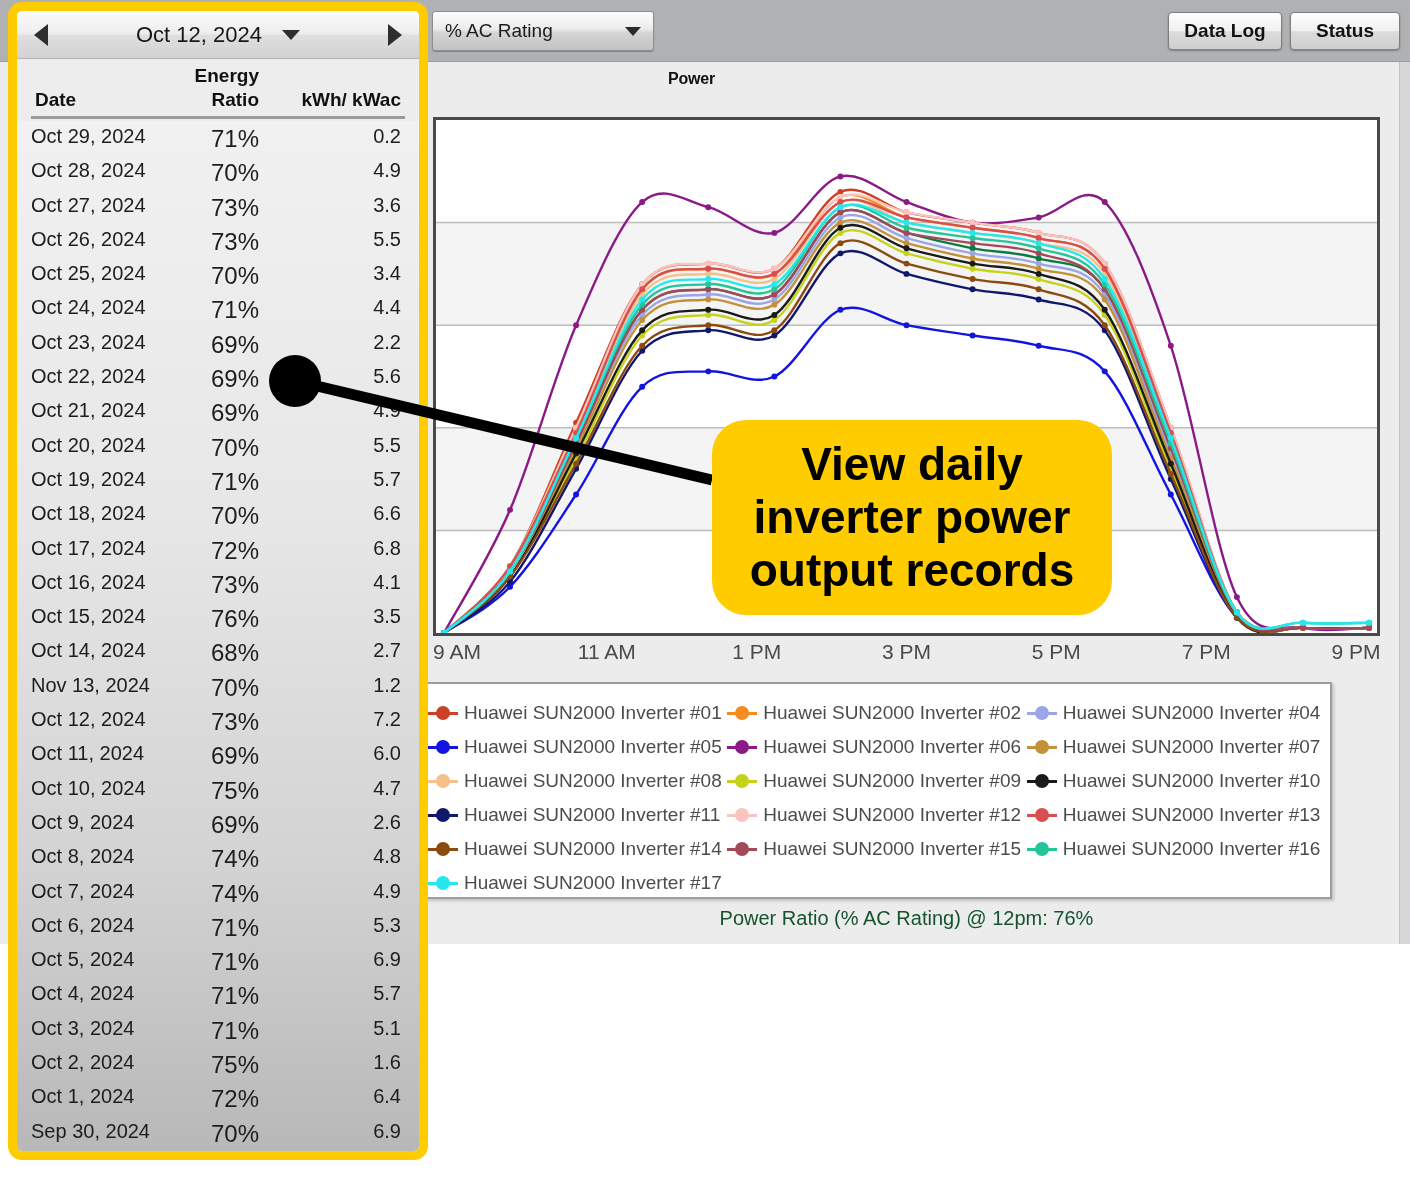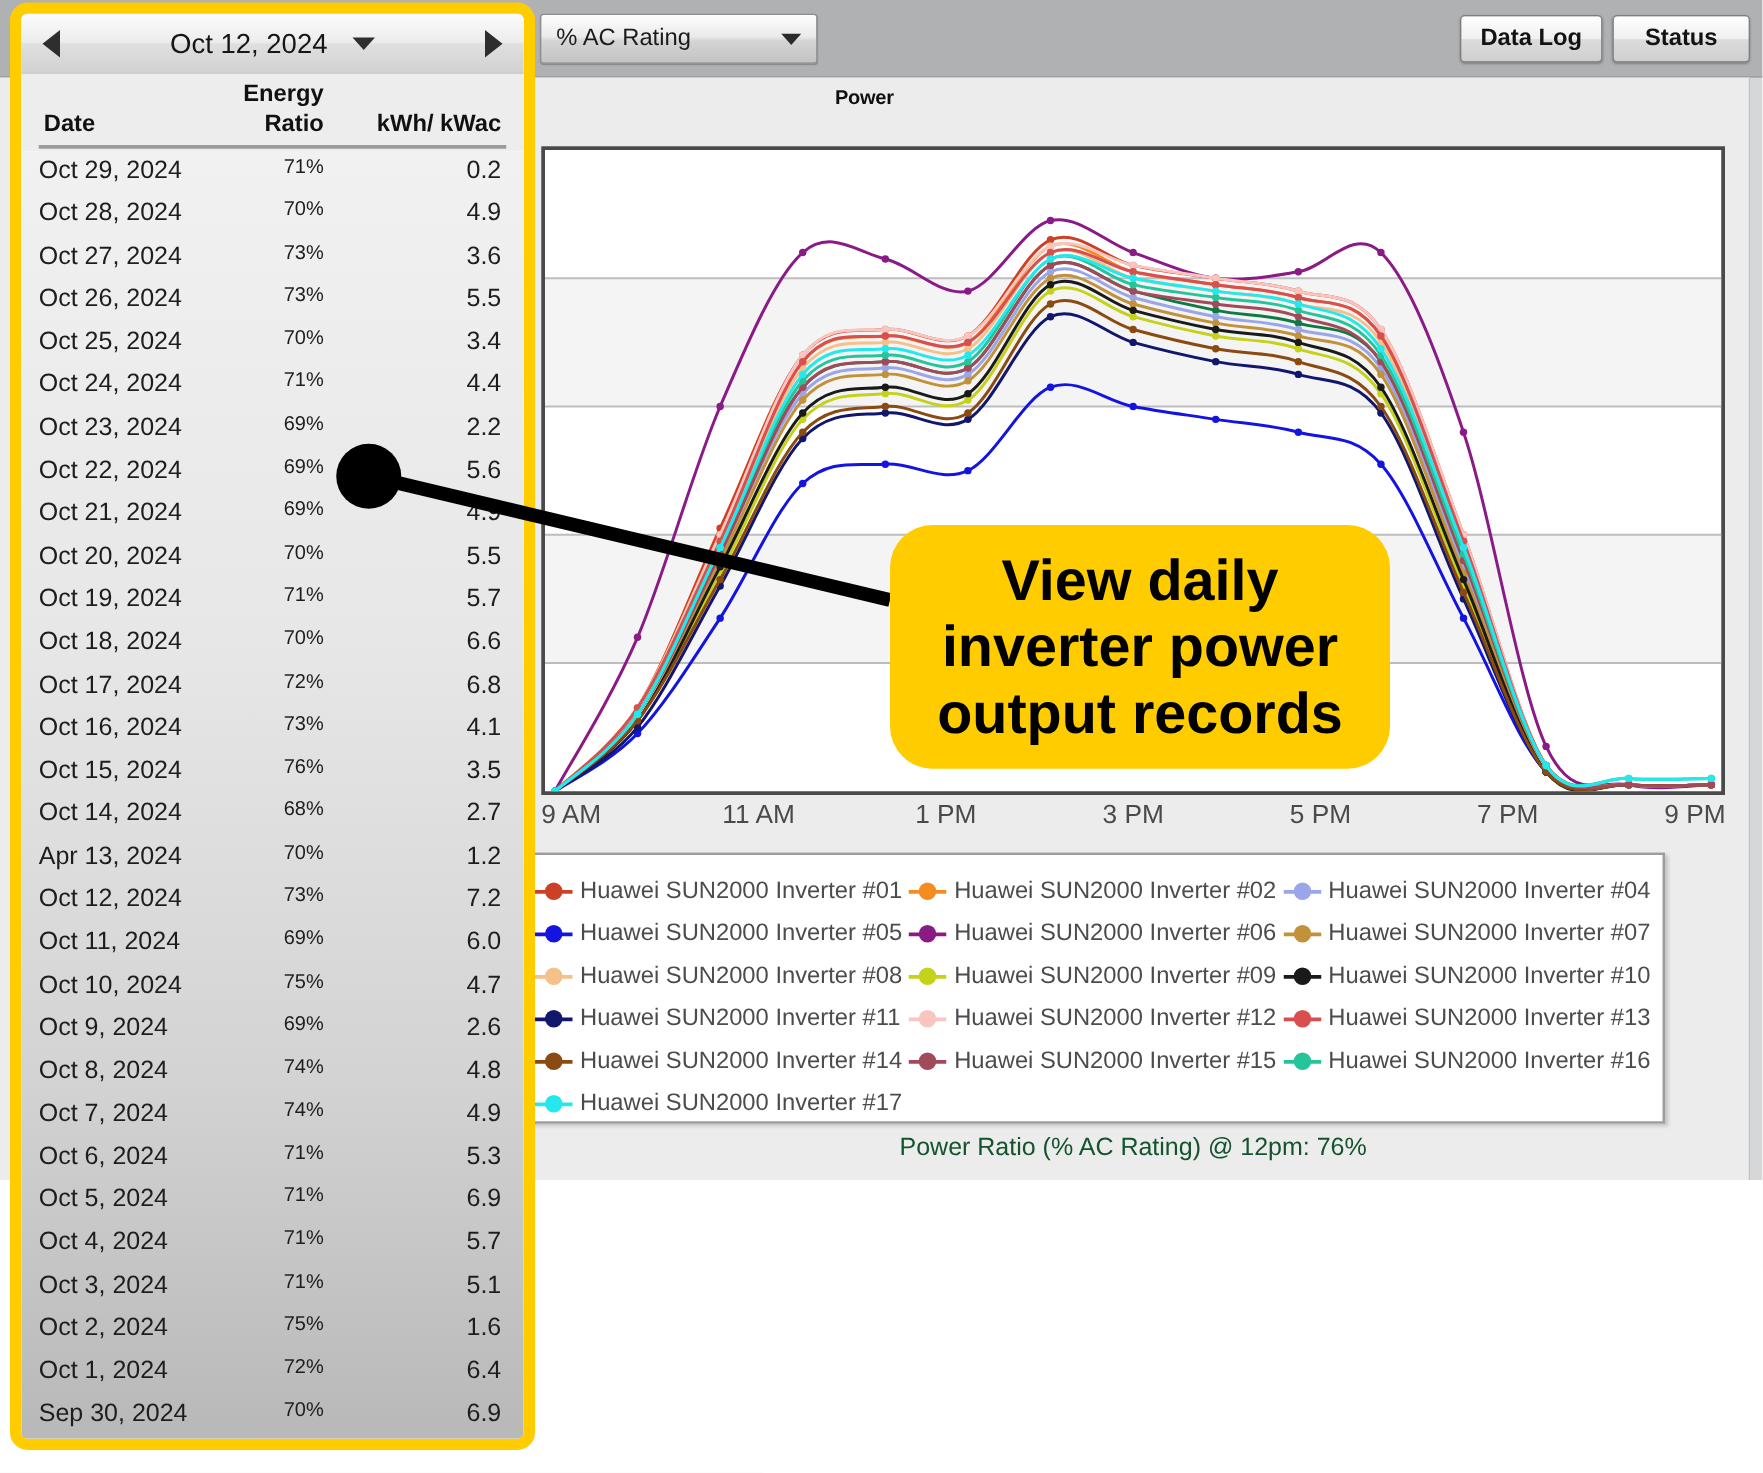--- a/index.html
+++ b/index.html
@@ -138,21 +138,21 @@
   #th-rule {
     position: absolute; left: 14px; right: 14px; bottom: 2px; height: 3px;
     background: #9b9b9b;
   }
   #tbl-body {
     position: absolute; left: 0; top: 110px; width: 100%; bottom: 0;
     background: linear-gradient(to bottom, #f1f1f1 0%, #e7e7e7 38%, #d3d3d3 72%, #b8b8b8 100%);
   }
   .row { position: relative; height: 34.3px; }
   .c-date { position: absolute; left: 14px; top: 4px; font-size: 20px; color: #1d1d1d; }
-  .c-ratio { position: absolute; left: 168px; top: 4px; width: 74px; text-align: right; font-size: 16px; color: #1d1d1d; }
+  .c-ratio { position: absolute; left: 168px; top: 4px; width: 74px; text-align: right; font-size: 24px; color: #1d1d1d; }
   .c-kwh  { position: absolute; left: 246px; top: 4px; width: 138px; text-align: right; font-size: 20px; color: #1d1d1d; }
 
   
   #callout {
     position: absolute; left: 712px; top: 420px; width: 400px; height: 195px;
     background: #FFCC00; border-radius: 34px;
     display: flex; flex-direction: column; align-items: center; justify-content: center;
     z-index: 60;
   }
   #callout-text {
@@ -701,21 +701,21 @@
           <span class="c-date">Oct 15, 2024</span>
           <span class="c-ratio">76%</span>
           <span class="c-kwh">3.5</span>
         </div>
         <div class="row">
           <span class="c-date">Oct 14, 2024</span>
           <span class="c-ratio">68%</span>
           <span class="c-kwh">2.7</span>
         </div>
         <div class="row">
-          <span class="c-date">Apr 13, 2024</span>
+          <span class="c-date">Nov 13, 2024</span>
           <span class="c-ratio">70%</span>
           <span class="c-kwh">1.2</span>
         </div>
         <div class="row">
           <span class="c-date">Oct 12, 2024</span>
           <span class="c-ratio">73%</span>
           <span class="c-kwh">7.2</span>
         </div>
         <div class="row">
           <span class="c-date">Oct 11, 2024</span>

